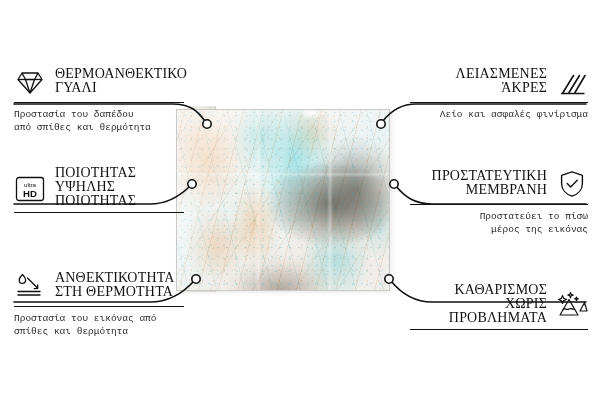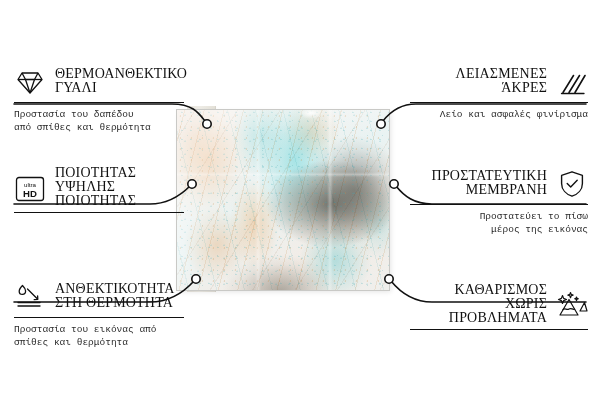--- a/index.html
+++ b/index.html
@@ -253,21 +253,21 @@
           <text x="15" y="11" font-family="Liberation Sans, sans-serif" font-size="6.2" text-anchor="middle" fill="#111">ultra</text>
           <text x="15" y="21" font-family="Liberation Sans, sans-serif" font-size="9.6" font-weight="bold" text-anchor="middle" fill="#111">HD</text>
         </svg>
       </span>
       <span class="feat-title">ΠΟΙΟΤΗΤΑΣ ΥΨΗΛΗΣ
 ΠΟΙΟΤΗΤΑΣ</span>
     </div>
     <div class="feat-rule"></div>
   </div>
 
-  <div class="feature left" style="top:279px">
+  <div class="feature left" style="top:268px">
     <div class="feat-head">
       <span class="icon">
         <svg width="30" height="28" viewBox="0 0 30 28">
           <g fill="none" stroke="#111" stroke-width="1.3" stroke-linecap="round" stroke-linejoin="round">
             <path d="M7.5,2.5 C9.6,4.6 10.6,6.4 10.6,8.1 C10.6,10 9.2,11.4 7.4,11.4 C5.6,11.4 4.2,10 4.2,8.2 C4.2,6.6 5.3,4.8 7.5,2.5 Z"></path>
             <path d="M12.5,6 L22.5,16"></path>
             <path d="M19.2,16.6 L22.8,16.4 L22.6,12.9"></path>
             <path d="M3,19.5 H25"></path>
             <path d="M3,23 H25"></path>
           </g>

